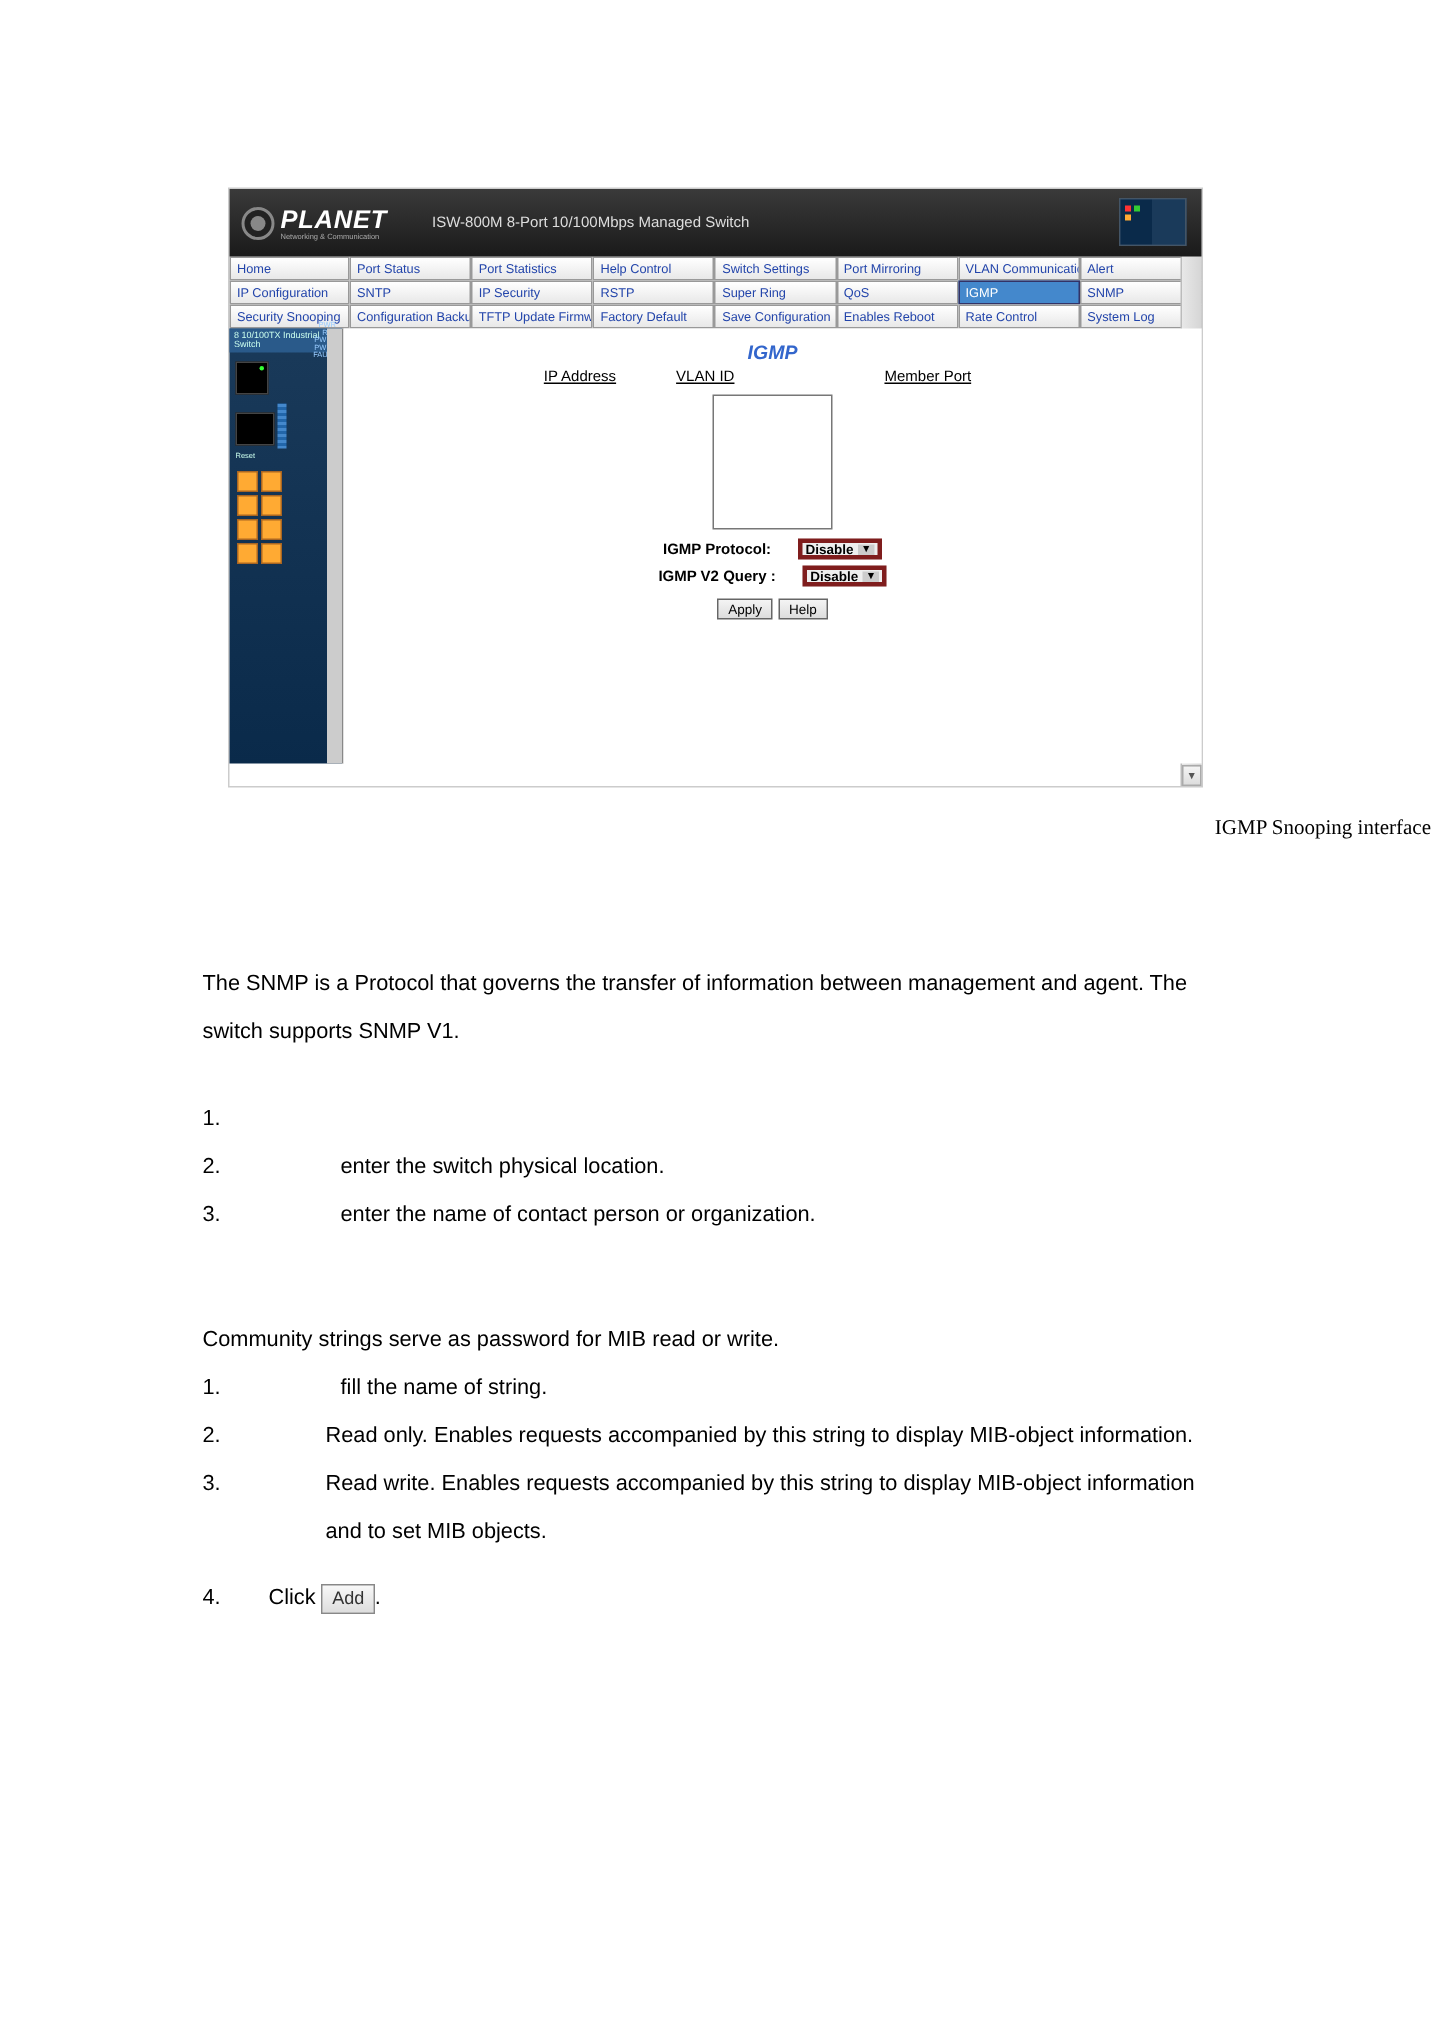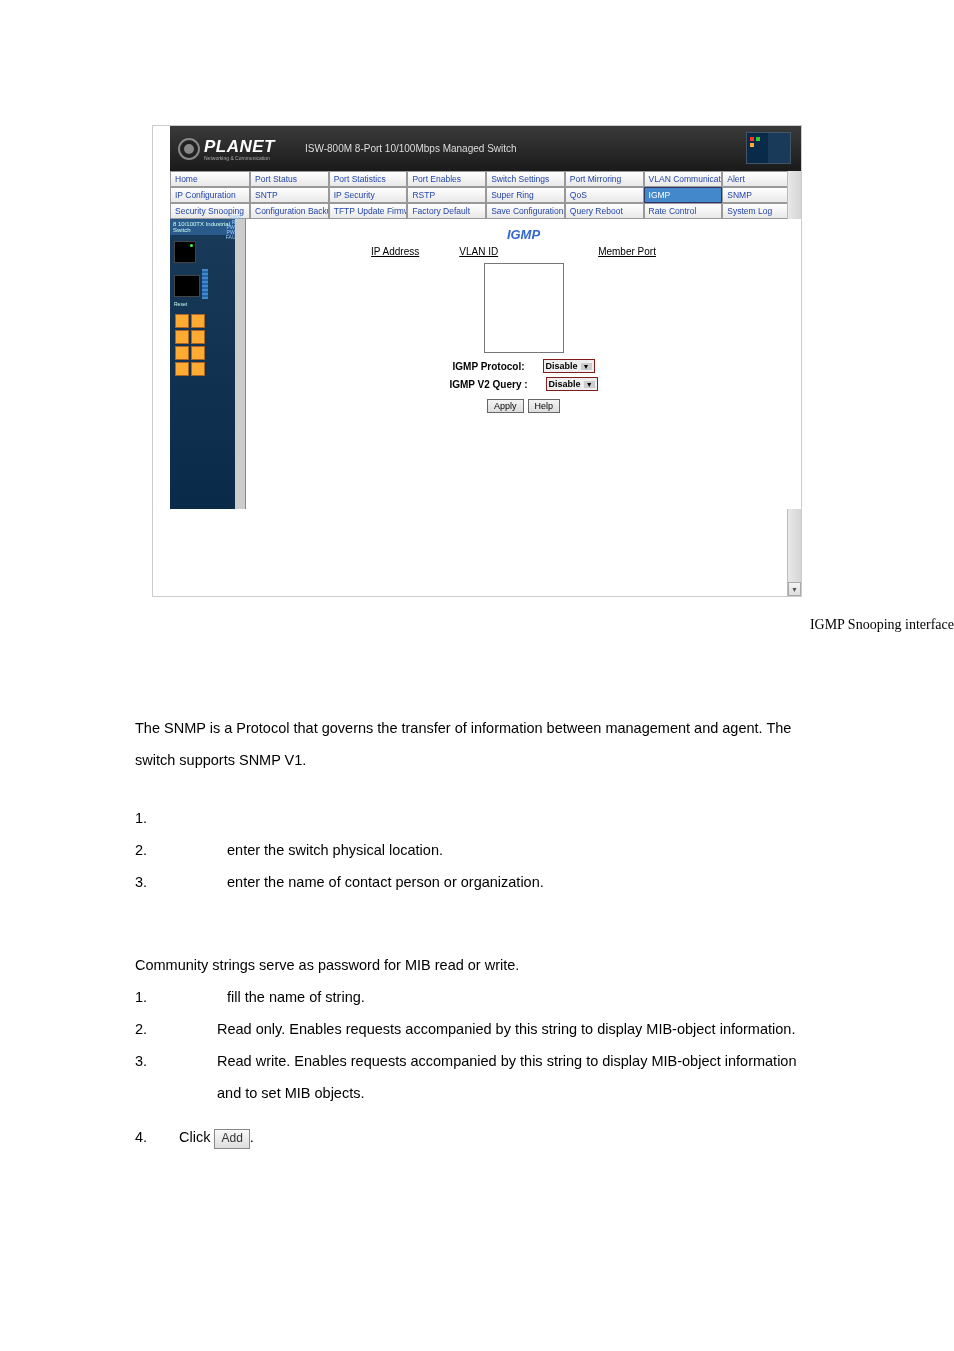--- a/index.html
+++ b/index.html
@@ -1,21 +1,21 @@
 <!DOCTYPE html>
 <html><head>
   <meta charset="utf-8">
   <style>
     * { margin: 0; padding: 0; box-sizing: border-box; }
     body { font-family: Arial, sans-serif; background: #fff; width: 954px; }
     .page { padding: 0; }
 
     .screenshot-container {
-      width: 650px; height: 472px; margin: 125px auto 0 auto;
-      background: #fff; position: relative; border: 1px solid #ccc; padding-left: 17px;
+      width: 650px; height: 400px; margin: 125px auto 0 auto;
+      background: #fff; position: relative; border: 1px solid #ccc;
     }
     .sw-header {
       height: 45px; background: linear-gradient(to bottom, #3a3a3a, #1a1a1a);
       display: flex; align-items: center; color: #fff; position: relative;
     }
     .sw-logo-area { display: flex; align-items: center; padding-left: 8px; }
     .sw-logo-cir {
       width: 22px; height: 22px; border: 2px solid #888; border-radius: 50%;
       margin-right: 4px; position: relative; background: #222;
     }
@@ -59,21 +59,21 @@
     .sw-port-col { display:flex; flex-direction:column; }
     .sw-port8 { width:14px; height:14px; background:#fa3; border:1px solid #a62; margin:1px; position:relative; }
     .sw-sb-scroll { position:absolute; right:0; top:0; width:10px; height:100%; background:#ccc; }
 
     .sw-main { flex: 1; padding: 8px 20px; position: relative; background:#fff; }
     .sw-main-title { color: #3366cc; font-weight: bold; font-style: italic; font-size: 13px; text-align:center; margin-bottom:4px; }
     .sw-cols { display:flex; justify-content:center; gap:40px; font-size:10px; margin-bottom:6px; }
     .sw-col-hdr { text-decoration: underline; }
     .sw-listbox { width: 80px; height: 90px; border: 1px solid #777; background: #fff; margin: 0 auto 6px auto; }
     .sw-form-row { display:flex; align-items:center; justify-content:center; gap:18px; font-size:10px; font-weight:bold; margin:4px 0; }
-    .sw-select { border:1px solid #7f1d1d; background:#eee; font-size:9px; padding:0 2px; height:14px; display:inline-flex; align-items:center; }
+    .sw-select { border:3px solid #7f1d1d; background:#eee; font-size:9px; padding:0 2px; height:14px; display:inline-flex; align-items:center; }
     .sw-select::after { content:'▼'; font-size:7px; margin-left:3px; background:#ccc; padding:0 2px; }
     .sw-btns { display:flex; justify-content:center; gap:4px; margin-top:8px; }
     .sw-btn { border:1px solid #666; background:linear-gradient(#f4f4f4,#ddd); font-size:9px; padding:1px 6px; cursor:pointer; }
 
     .caption { text-align:right; font-size:14px; margin:20px 0 80px 0;font-family:Liberation Serif, serif; }
 
     .doc-content { padding: 0 135px; font-size: 14.5px; line-height: 2.2; }
     .doc-content p { margin-bottom: 0; }
     .sec-gap { height: 26px; }
     .ol-item { display:flex; margin-bottom: 0; }
@@ -112,41 +112,41 @@
             <div class="dots"></div>
           </div>
         <div class="right"></div>
       </div>
     </div>
 
     <div class="sw-menu">
       <div class="sw-menu-cell">Home</div>
       <div class="sw-menu-cell">Port Status</div>
       <div class="sw-menu-cell">Port Statistics</div>
-      <div class="sw-menu-cell">Port Enables</div>
+      <div class="sw-menu-cell">Help Control</div>
       <div class="sw-menu-cell">Switch Settings</div>
       <div class="sw-menu-cell">Port Mirroring</div>
       <div class="sw-menu-cell">VLAN Communication</div>
       <div class="sw-menu-cell">Alert</div>
 
       <div class="sw-menu-cell">IP Configuration</div>
       <div class="sw-menu-cell">SNTP</div>
       <div class="sw-menu-cell">IP Security</div>
       <div class="sw-menu-cell">RSTP</div>
       <div class="sw-menu-cell">Super Ring</div>
       <div class="sw-menu-cell">QoS</div>
       <div class="sw-menu-cell active">IGMP</div>
       <div class="sw-menu-cell">SNMP</div>
 
       <div class="sw-menu-cell">Security Snooping</div>
       <div class="sw-menu-cell">Configuration Backup</div>
       <div class="sw-menu-cell">TFTP Update Firmware</div>
       <div class="sw-menu-cell">Factory Default</div>
       <div class="sw-menu-cell">Save Configuration</div>
-      <div class="sw-menu-cell">Query Reboot</div>
+      <div class="sw-menu-cell">Enables Reboot</div>
       <div class="sw-menu-cell">Rate Control</div>
       <div class="sw-menu-cell">System Log</div>
     </div>
 
     <div class="sw-body">
       <div class="sw-sidebar">
         <div class="sw-sidebar-hdr">8 10/100TX Industrial Switch</div>
         <div class="sw-dev-diagram">
           <div style="display:flex;">
             <div class="sw-port-block">

